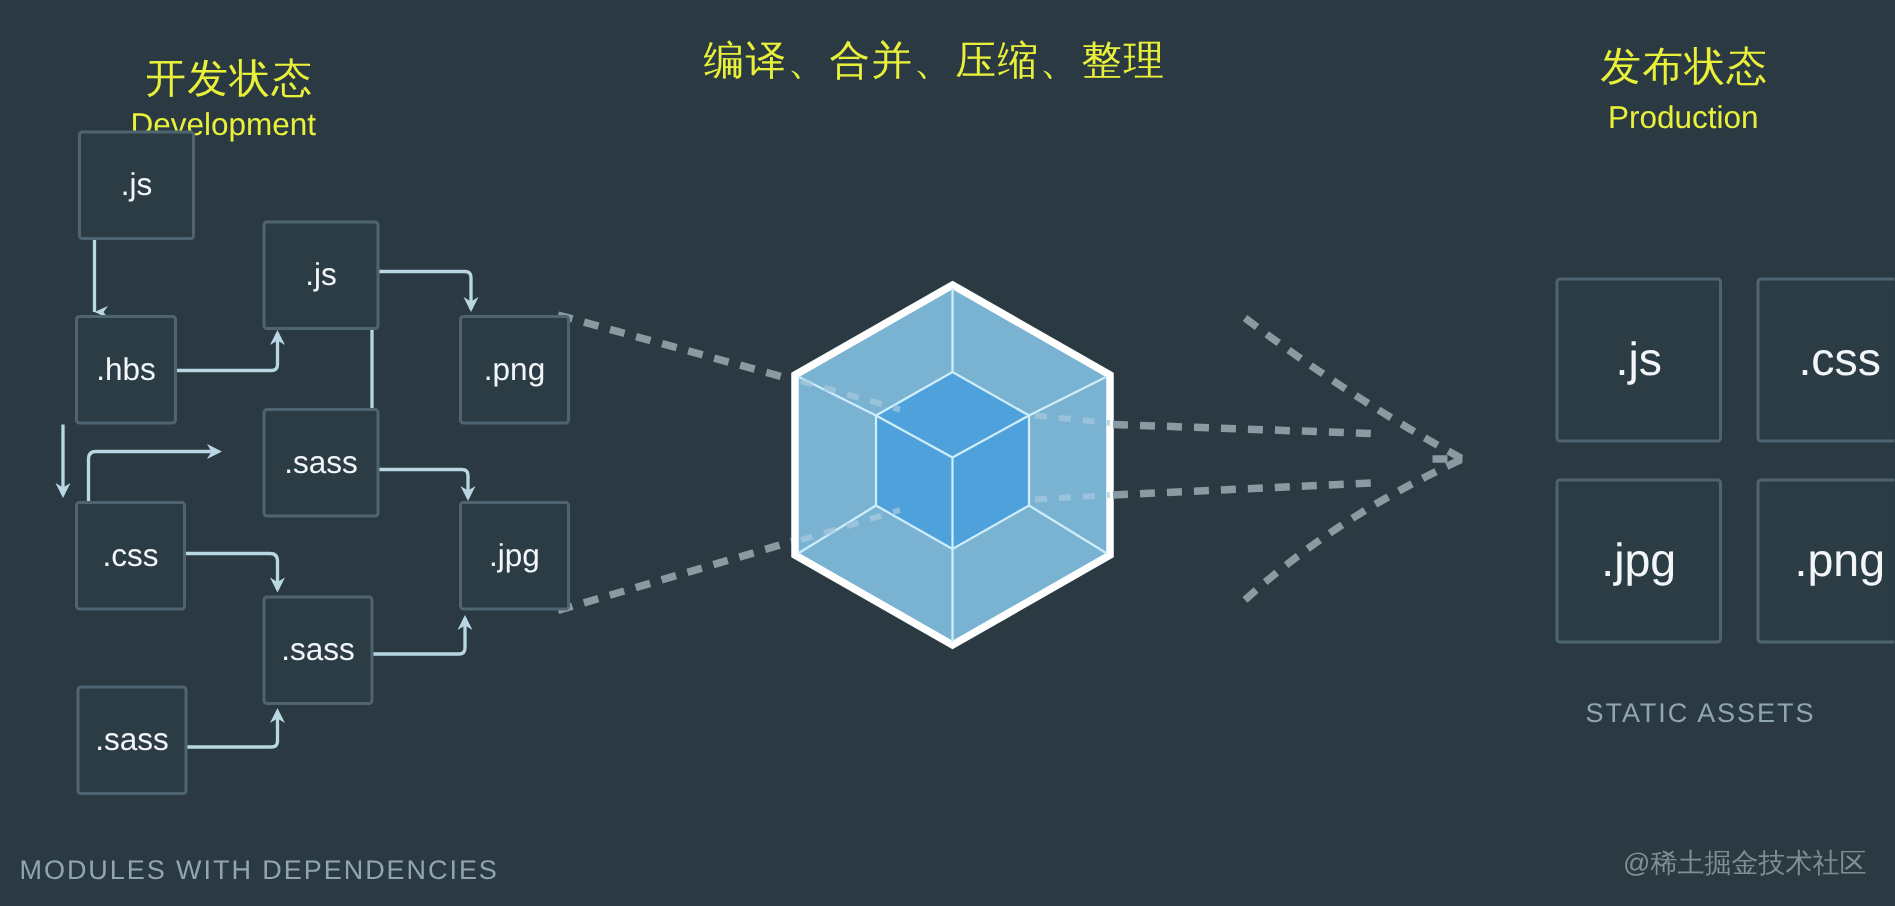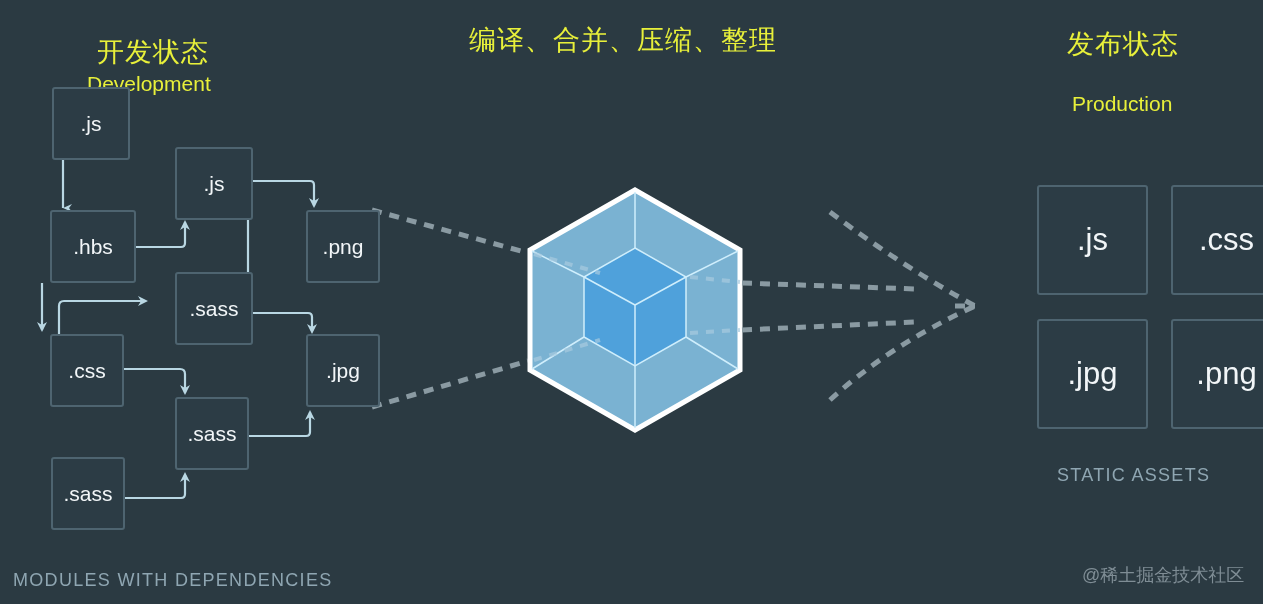--- a/index.html
+++ b/index.html
@@ -115,25 +115,25 @@
       <path d="M955,306 L975,306"></path>
     </g>
   </svg>
 
   <div class="title-cn" style="left:97px; top:34px;">开发状态</div>
   <div class="title-en" style="left:87px; top:72px;">Development</div>
 
   <div class="title-cn" style="left:469px; top:22px;">编译、合并、压缩、整理</div>
 
   <div class="title-cn" style="left:1067px; top:26px;">发布状态</div>
-  <div class="title-en" style="left:1072px; top:92px;">Production</div>
+  <div class="title-en" style="left:1072px; top:67px;">Production</div>
 
   <div class="box small" style="left:24px; top:87px; width:78px; height:73px;">.js</div>
   <div class="box small" style="left:147px; top:147px; width:78px; height:73px;">.js</div>
-  <div class="box small" style="left:22px; top:210px; width:86px; height:73px;">.hbs</div>
+  <div class="box small" style="left:22px; top:210px; width:68px; height:73px;">.hbs</div>
   <div class="box small" style="left:278px; top:210px; width:74px; height:73px;">.png</div>
   <div class="box small" style="left:147px; top:272px; width:78px; height:73px;">.sass</div>
   <div class="box small" style="left:22px; top:334px; width:74px; height:73px;">.css</div>
   <div class="box small" style="left:278px; top:334px; width:74px; height:73px;">.jpg</div>
   <div class="box small" style="left:147px; top:397px; width:74px; height:73px;">.sass</div>
   <div class="box small" style="left:23px; top:457px; width:74px; height:73px;">.sass</div>
 
   <div class="caption" style="left:13px; top:570px;">MODULES WITH DEPENDENCIES</div>
 
   <div class="box big" style="left:1009px; top:185px; width:111px; height:110px;">.js</div>

